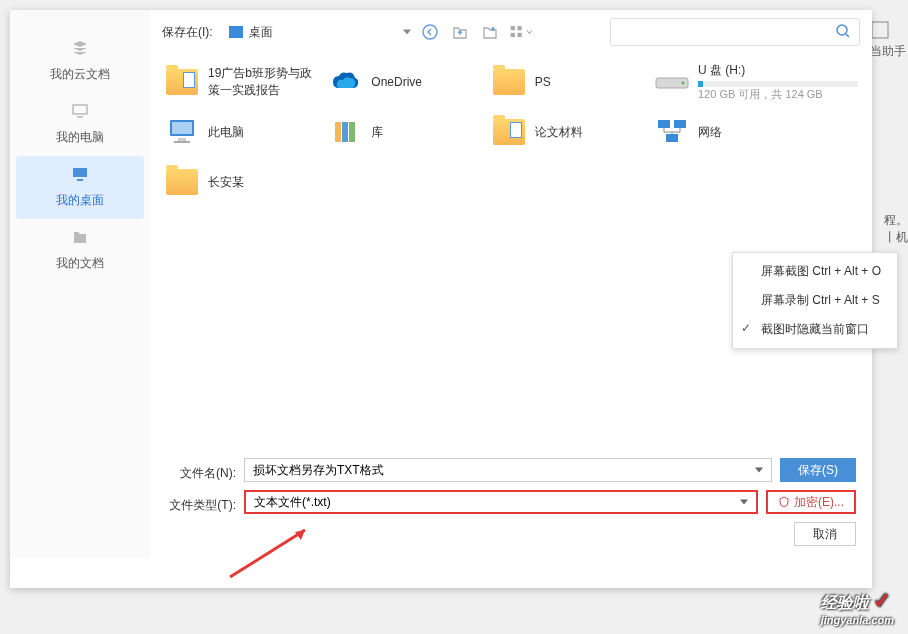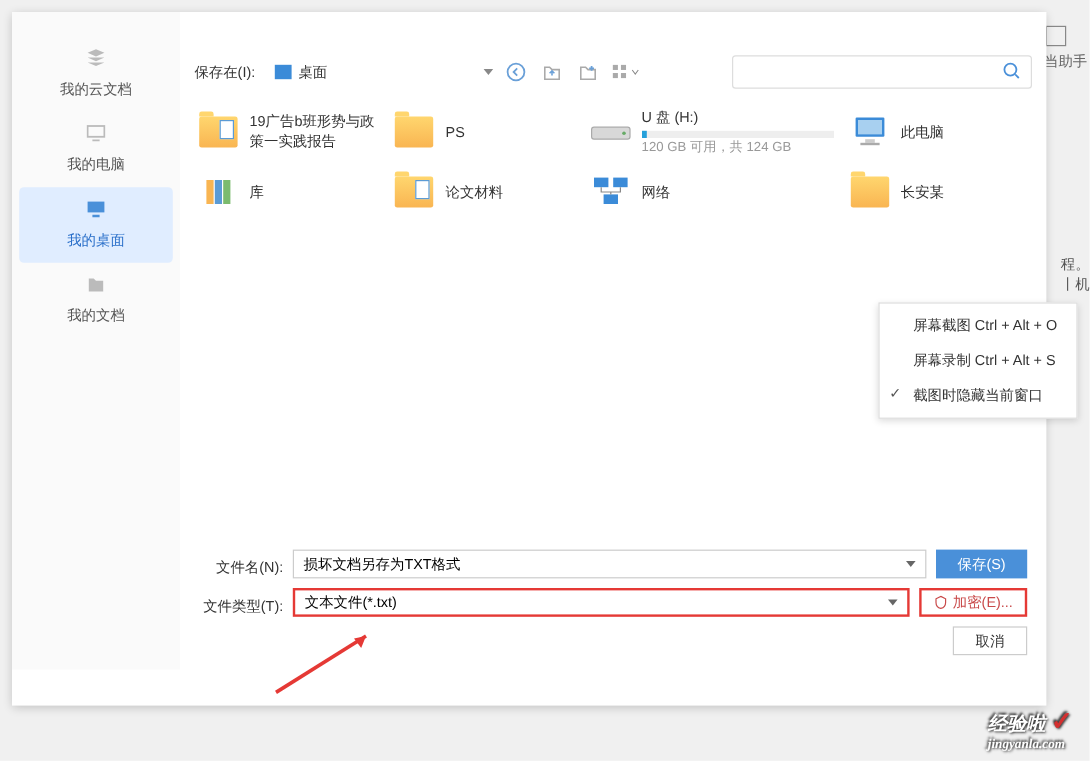--- a/index.html
+++ b/index.html
@@ -23,21 +23,21 @@
     .body { display: flex; height: calc(100% - 30px); }
     
     .sidebar { width: 140px; background: #fafafa; padding-top: 20px; }
     .sidebar-item {
       display: flex; align-items: center; padding: 10px 16px; font-size: 12px;
       color: #555; cursor: pointer; gap: 10px; flex-direction: column;
     }
     .sidebar-item.active { background: #e0edff; color: #2a6fc9; border-radius: 4px; margin: 0 6px; }
     .sidebar-item .icon { width: 16px; height: 16px; display: flex; align-items: center; justify-content: center; }
     
-    .main { flex: 1; display: flex; flex-direction: column; margin-top: 28px; }
+    .main { flex: 1; display: flex; flex-direction: column; }
     
     .topbar {
       height: 44px; display: flex; align-items: center; padding: 0 12px;
       gap: 8px; font-size: 12px; color: #333;
     }
     .location-combo {
       display: flex; align-items: center; gap: 6px; padding: 2px 8px;
       min-width: 190px; position: relative;
     }
     .location-combo::after { content:''; position:absolute; right:0; top:50%; transform:translateY(-50%); border-left:4px solid transparent; border-right:4px solid transparent; border-top:5px solid #888; }
@@ -91,21 +91,21 @@
       font-size: 12px; color: #666; writing-mode: horizontal-tb;
     }
     .bg-side { position:absolute; right:0; top:212px; font-size:12px; color:#555; }
     
     .watermark {
       position: absolute; right: 14px; bottom: 8px; font-size: 16px;
       color: #fff; font-style: italic; font-weight: bold;
       text-shadow: 1px 1px 2px #333, -1px -1px 2px #333;
     }
     .watermark .check-mark { color:#d32f2f; font-size:22px; font-style:normal; }
-    .watermark .sub { display:block; font-size:11px; color:#fff;font-family:Liberation Serif, serif; }
+    .watermark .sub { display:block; font-size:11px; color:#fff; }
     
     .red-arrow {
       position: absolute; left: 225px; bottom: 52px; width: 90px; height: 60px;
     }
   </style>
 </head>
 <body>
 
 <div class="bg-text" style="top:20px; right:2px;">
   <svg width="20" height="20" viewBox="0 0 20 20">
@@ -205,20 +205,31 @@
         </div>
       </div>
 
       <div class="file-grid">
         <div class="file-item">
           <span class="fi-icon">
               <div class="folder-ico with-doc"></div>
             </span>
           <span class="fi-text">
               <span>19广告b班形势与政策一实践报告</span>
+            </span>
+        </div>
+        <div class="file-item">
+          <span class="fi-icon">
+            <svg width="32" height="32" viewBox="0 0 32 32">
+                <path d="M10 22 Q4 22 4 16 Q4 10 10 10 Q12 5 18 7 Q24 5 26 12 Q30 13 29 18 Q28 22 24 22 Z" fill="#0364b8"></path>
+                <path d="M12 22 Q7 22 8 17 Q9 13 14 14 Q16 10 21 12 Q26 12 26 17 Q26 22 22 22 Z" fill="#28a8ea"></path>
+              </svg>
+          </span>
+          <span class="fi-text">
+              <span>OneDrive</span>
             </span>
         </div>
         <div class="file-item">
           <span class="fi-icon">
               <div class="folder-ico"></div>
             </span>
           <span class="fi-text">
               <span>PS</span>
             </span>
         </div>

